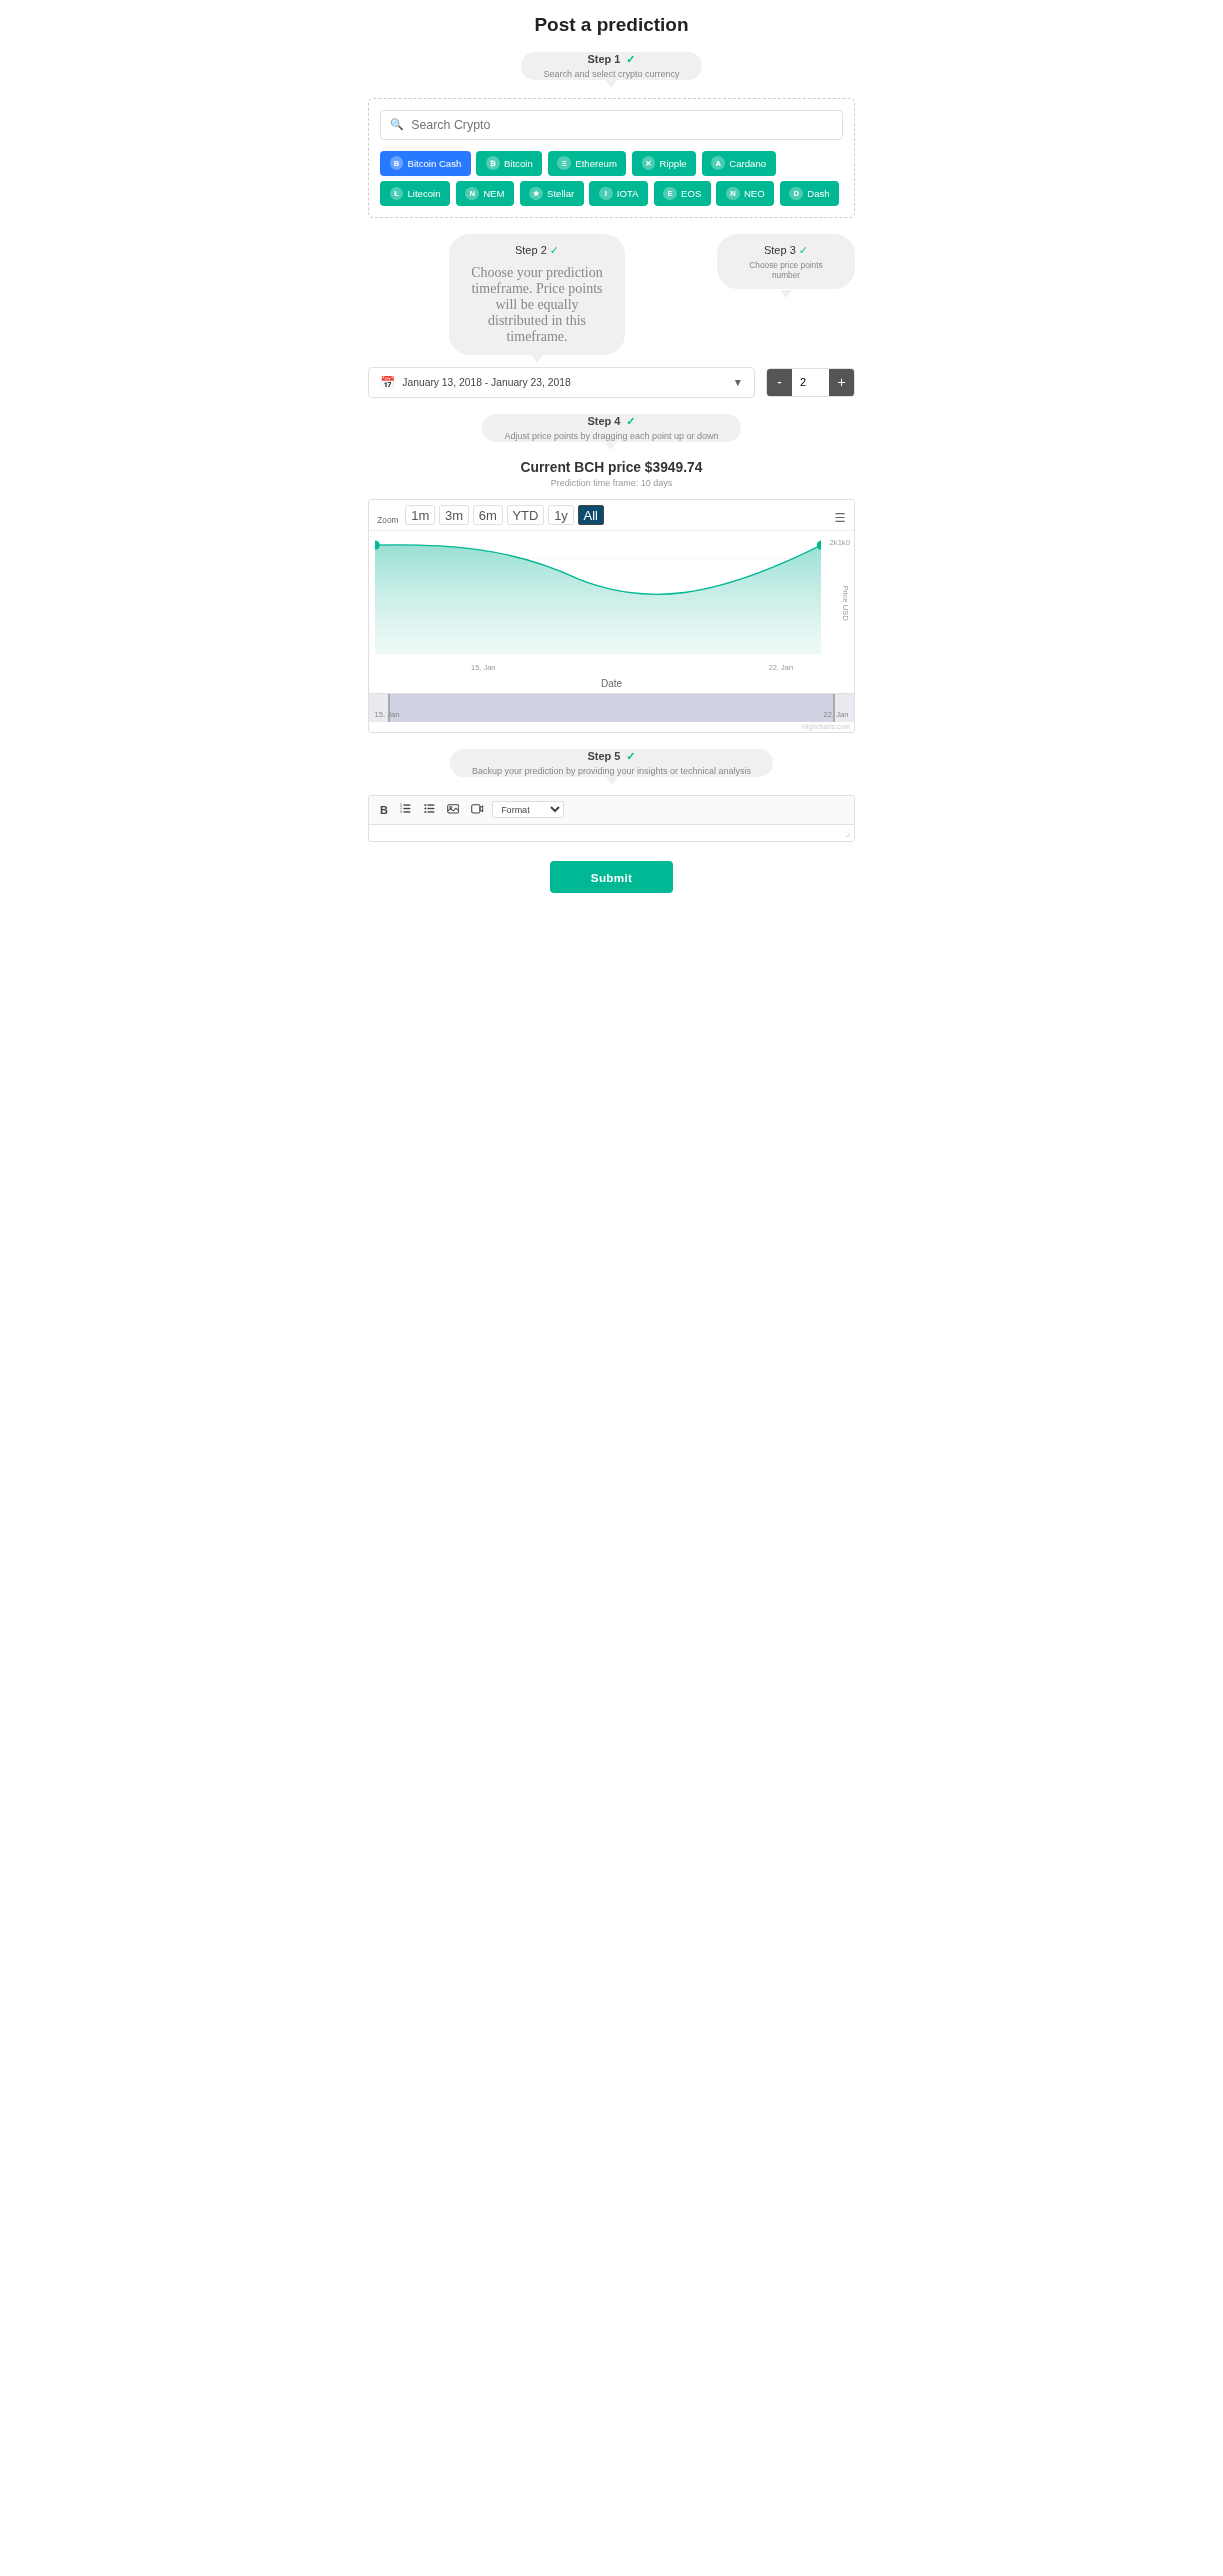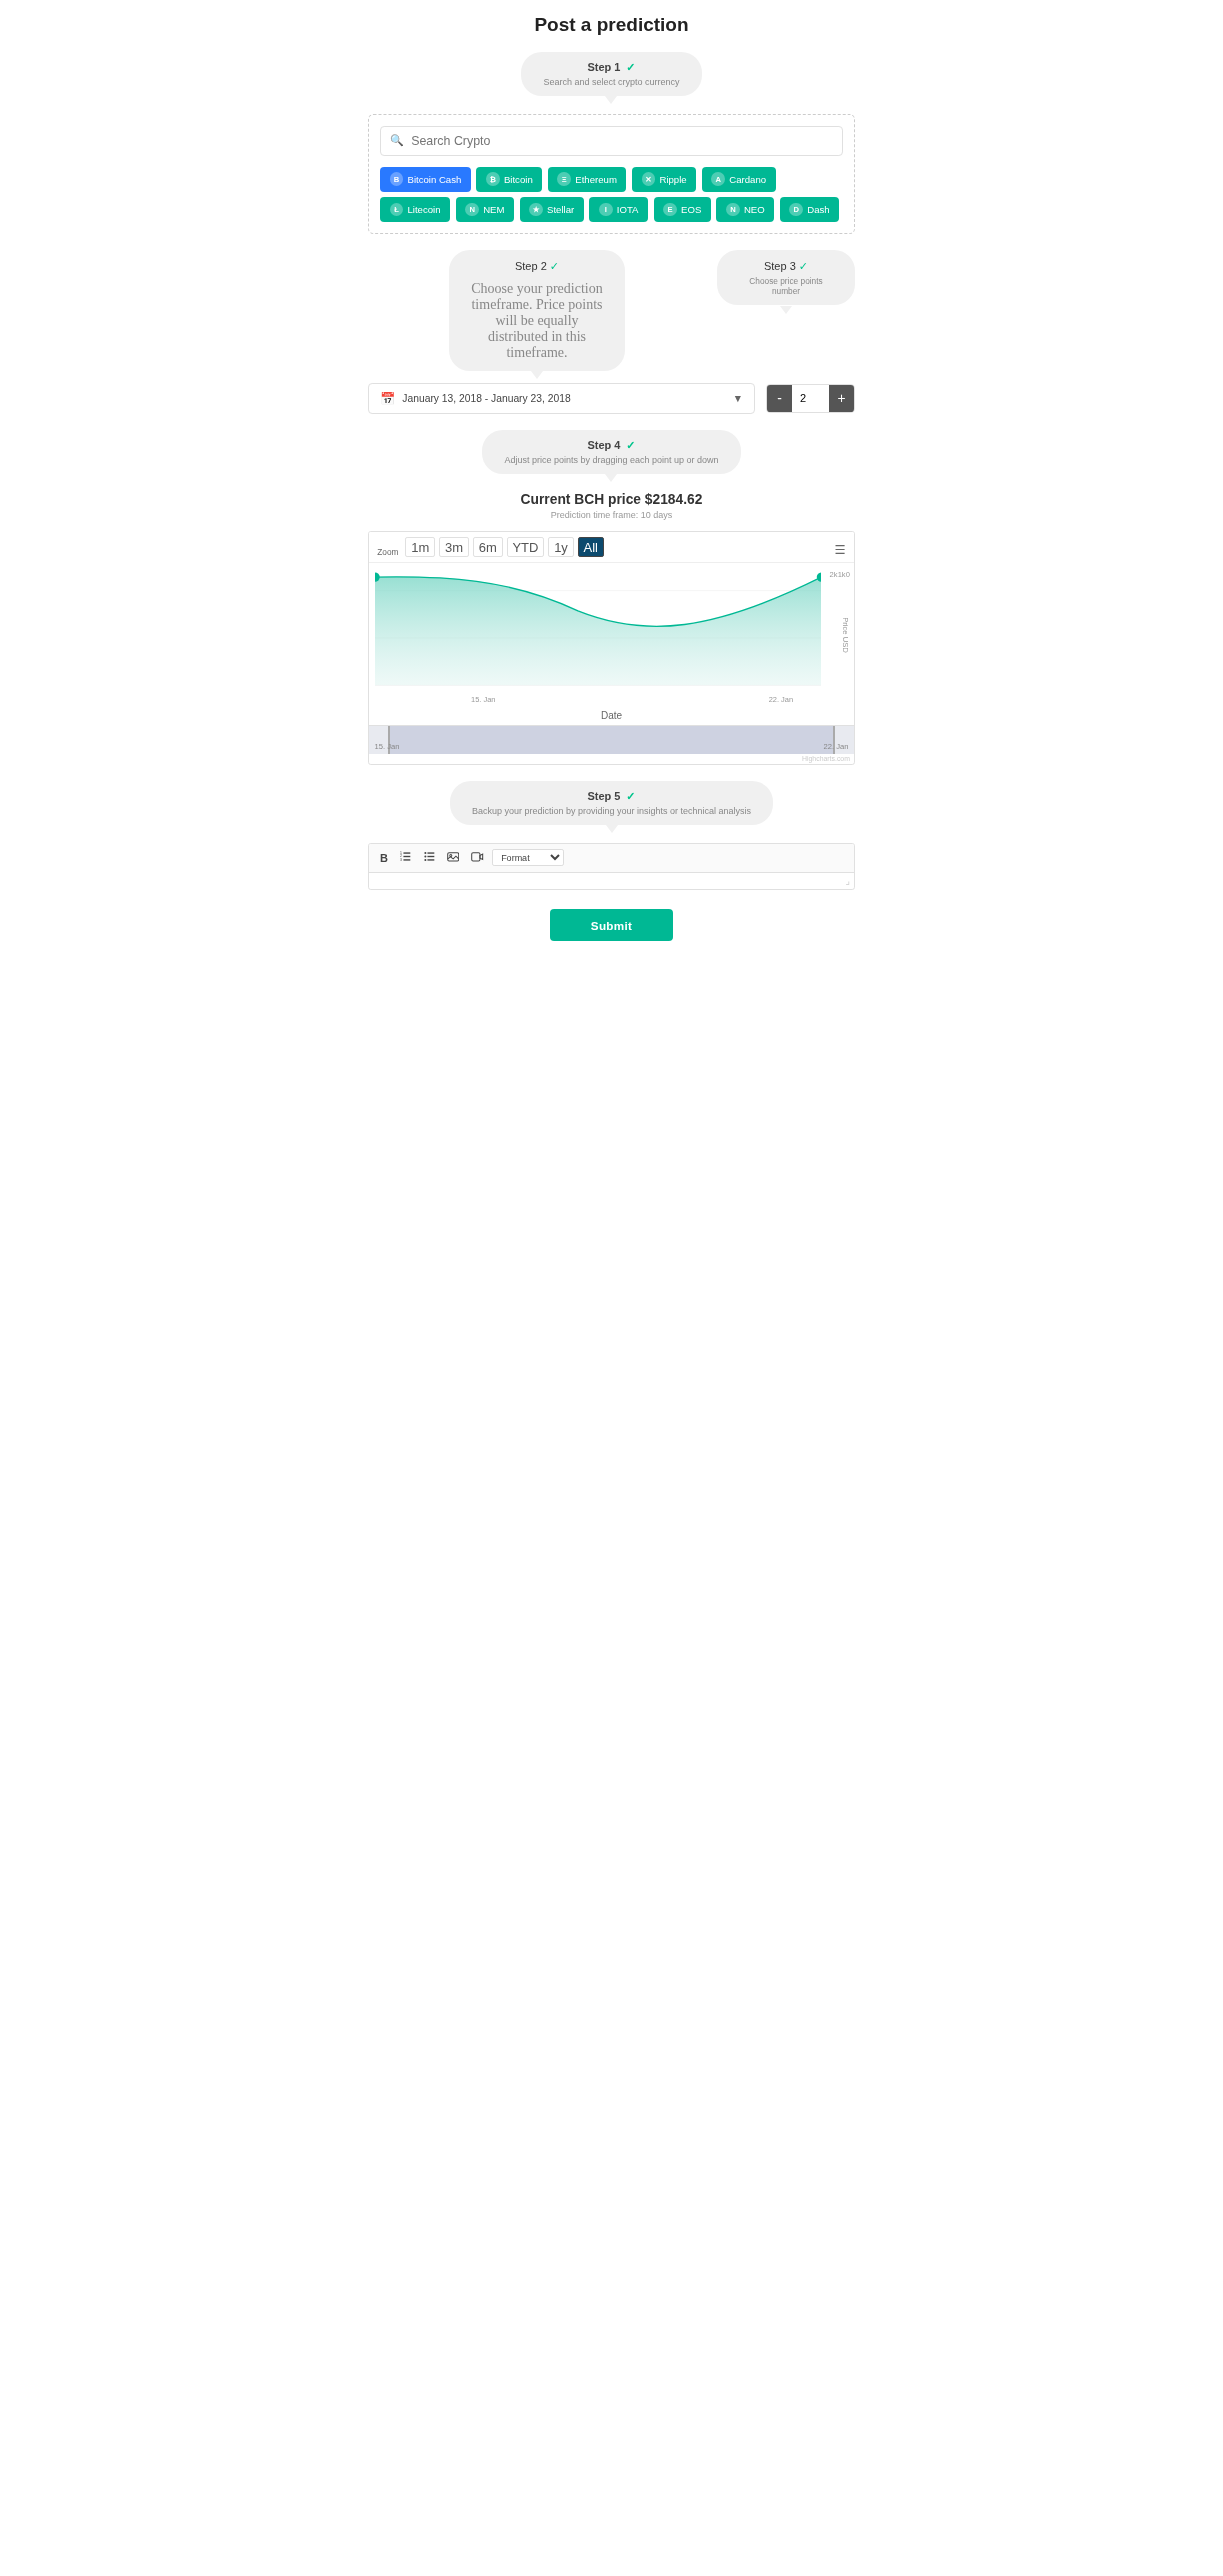--- a/index.html
+++ b/index.html
@@ -18,21 +18,21 @@
       font-size: 19px;
       font-weight: 700;
       margin-bottom: 16.5px;
       color: #222;
     }
 
     
     .step-bubble {
       background: #f0f0f0;
       border-radius: 20.7px;
-      padding: 9px 22px;
+      padding: 1px 22px;
       text-align: center;
       display: inline-block;
       position: relative;
       margin-bottom: 5.5px;
     }
     .step-bubble::after {
       content: '';
       position: absolute;
       bottom: -8.3px;
       left: 50%;
@@ -518,21 +518,21 @@
   <div class="step-bubble">
     <div class="step-num">
       <span>Step 4</span> <span class="check">✓</span>
     </div>
     <div class="step-desc">Adjust price points by dragging each point up or down</div>
   </div>
 </div>
 
 <div class="price-info">
   <div class="price-main">
-    <span>Current</span> <strong>BCH</strong> <span>price $2184.62</span>
+    <span>Current</span> <strong>BCH</strong> <span>price $3949.74</span>
   </div>
   <div class="price-sub">Prediction time frame: 10 days</div>
 </div>
 
 <div class="chart-container">
 
   <div class="chart-toolbar">
     <span class="zoom-label">Zoom</span>
     <button class="zoom-btn">1m</button>
     <button class="zoom-btn">3m</button>

